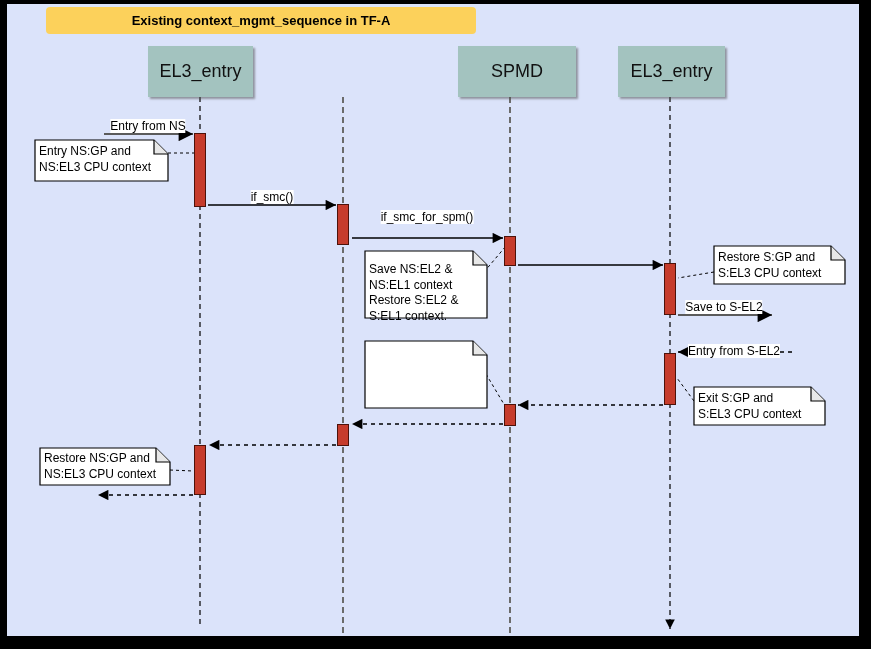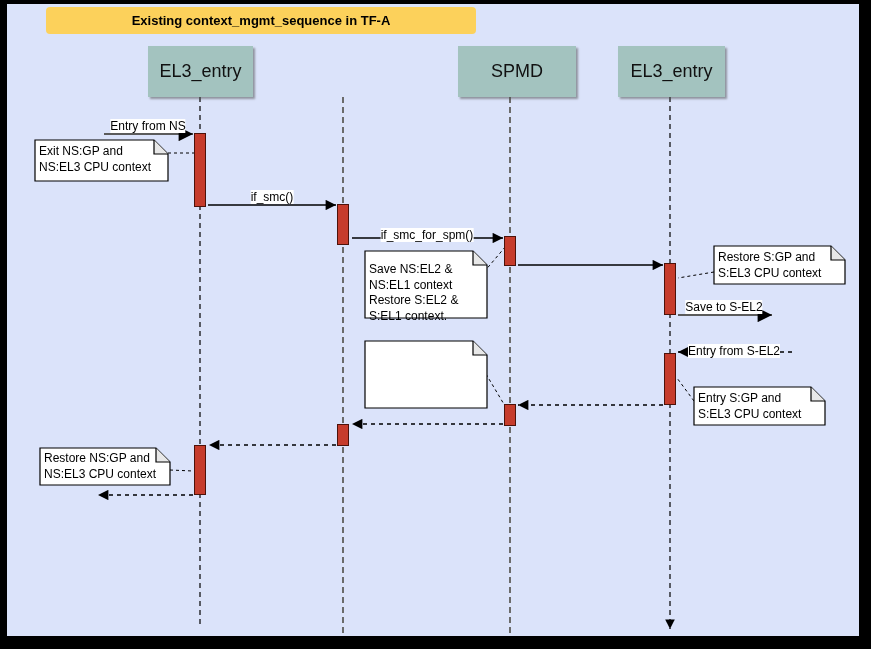--- a/index.html
+++ b/index.html
@@ -140,29 +140,29 @@
   <div class="abs activation" style="left:337px;top:204px;height:41px;"></div>
   <div class="abs activation" style="left:504px;top:236px;height:30px;"></div>
   <div class="abs activation" style="left:664px;top:263px;height:52px;"></div>
   <div class="abs activation" style="left:664px;top:353px;height:52px;"></div>
   <div class="abs activation" style="left:504px;top:404px;height:22px;"></div>
   <div class="abs activation" style="left:337px;top:424px;height:22px;"></div>
   <div class="abs activation" style="left:194px;top:445px;height:50px;"></div>
 
   <span class="abs msg-label" style="left:148px;top:119px;">Entry from NS</span>
   <span class="abs msg-label" style="left:272px;top:190px;">if_smc()</span>
-  <span class="abs msg-label" style="left:427px;top:228px;">if_smc_for_spm()</span>
+  <span class="abs msg-label" style="left:427px;top:210px;">if_smc_for_spm()</span>
   <span class="abs msg-label" style="left:724px;top:300px;">Save to S-EL2</span>
   <span class="abs msg-label" style="left:734px;top:344px;">Entry from S-EL2</span>
 
-  <div class="abs note-text" style="left:39px;top:144px;width:126px;">Exit NS:GP and
+  <div class="abs note-text" style="left:39px;top:144px;width:126px;">Entry NS:GP and
 NS:EL3 CPU context</div>
   <div class="abs note-text" style="left:369px;top:262px;width:115px;">Save NS:EL2 &amp;
 NS:EL1 context
 Restore S:EL2 &amp;
 S:EL1 context.</div>
   <div class="abs note-text" style="left:718px;top:250px;width:124px;">Restore S:GP and
 S:EL3 CPU context</div>
-  <div class="abs note-text" style="left:698px;top:391px;width:124px;">Entry S:GP and
+  <div class="abs note-text" style="left:698px;top:391px;width:124px;">Exit S:GP and
 S:EL3 CPU context</div>
   <div class="abs note-text" style="left:44px;top:451px;width:123px;">Restore NS:GP and
 NS:EL3 CPU context</div>
 </div>
 
 </body></html>

